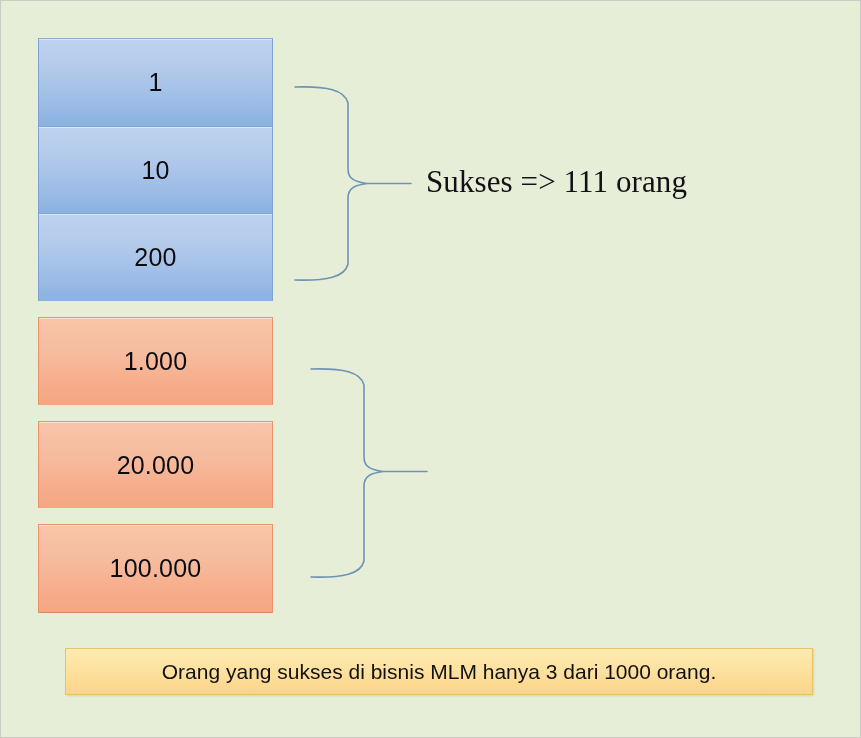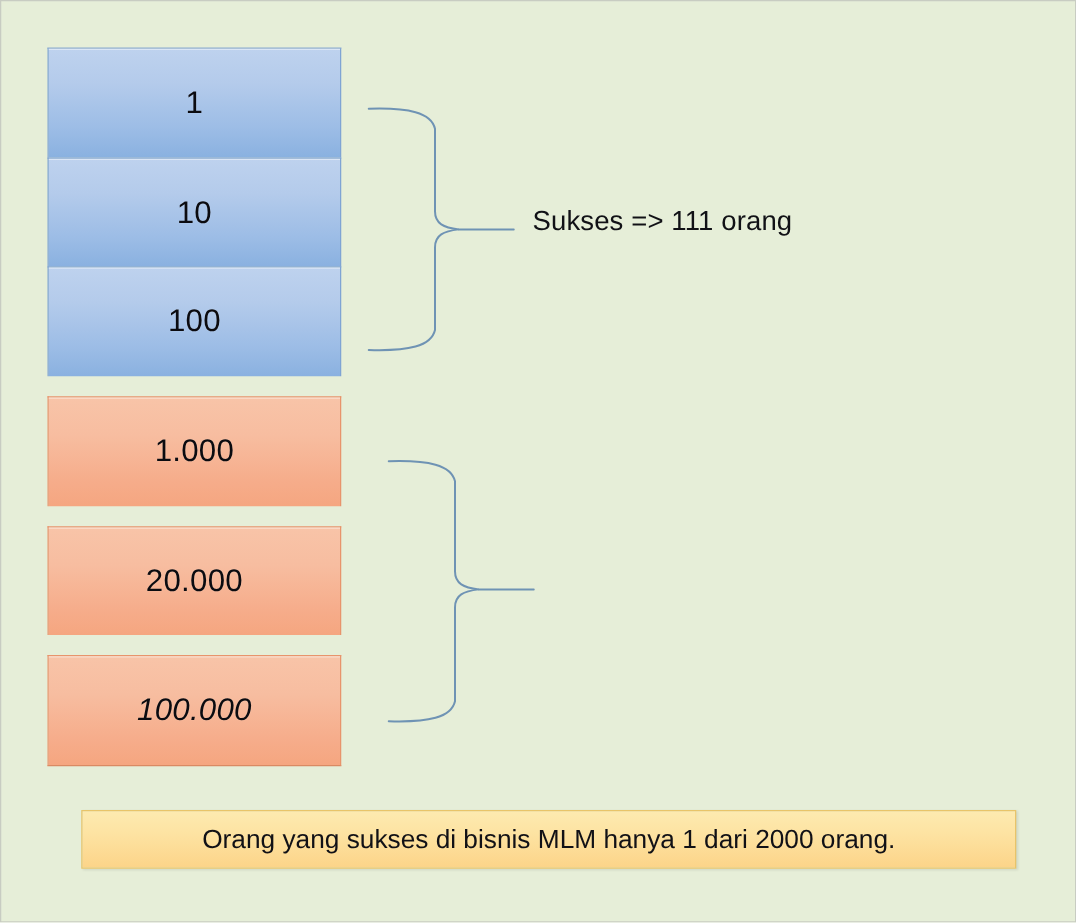--- a/index.html
+++ b/index.html
@@ -54,21 +54,20 @@
     border-top: 1px solid #8aa9cf;
   }
   .tier.orange {
     background: linear-gradient(to bottom, #f8c4a8 0%, #f7bda0 35%, #f6ac8a 78%, #f5a680 100%);
     border: 1px solid #e8946c;
     border-bottom: none;
     margin-top: 16px;
   }
   .tier.orange.last {
     border-bottom: 1px solid #d98a63;
-    font-style: italic;
   }
 
   .tier-label {
     position: relative;
     z-index: 2;
     text-shadow: 0 0 1px rgba(255,255,255,0.25);
   }
 
   
   .tier::after {
@@ -84,24 +83,25 @@
   .brace {
     position: absolute;
     pointer-events: none;
   }
   #brace-sukses { left: 292px; top: 80px;  width: 120px; height: 205px; }
   #brace-gagal  { left: 308px; top: 362px; width: 120px; height: 220px; }
 
   
   .side-label {
     position: absolute;
-    font-size: 22px;
+    font-size: 31px;
     color: #111116;
     white-space: nowrap;
     letter-spacing: 0.1px;
+    font-family: Liberation Serif, serif;
   }
   #label-sukses { left: 425px; top: 163px; }
   #label-gagal  { left: 425px; top: 454px; }
 
   
   #caption {
     position: absolute;
     left: 64px;
     top: 647px;
     width: 748px;
@@ -123,21 +123,21 @@
 <div id="canvas">
 
   <div id="pyramid">
     <div class="tier blue first">
       <span class="tier-label">1</span>
     </div>
     <div class="tier blue">
       <span class="tier-label">10</span>
     </div>
     <div class="tier blue">
-      <span class="tier-label">100</span>
+      <span class="tier-label">200</span>
     </div>
     <div class="tier orange">
       <span class="tier-label">1.000</span>
     </div>
     <div class="tier orange">
       <span class="tier-label">20.000</span>
     </div>
     <div class="tier orange last">
       <span class="tier-label">100.000</span>
     </div>
@@ -151,16 +151,16 @@
 
   <svg class="brace" id="brace-gagal" viewBox="0 0 120 220">
     <path d="M2,6 C34,5 52,9 55,22 L55,94 C55,104 62,107 74,108.5
              C62,110 55,113 55,123 L55,198 C52,211 34,215 2,214" fill="none" stroke="#6f93b4" stroke-width="1.6" stroke-linecap="round"></path>
     <path d="M74,108.5 L118,108.5" fill="none" stroke="#6f93b4" stroke-width="1.6" stroke-linecap="round"></path>
   </svg>
 
   <div class="side-label" id="label-sukses">Sukses =&gt; 111 orang</div>
 
   <div id="caption">
-    <span>Orang yang sukses di bisnis MLM hanya 1 dari 2000 orang.</span>
+    <span>Orang yang sukses di bisnis MLM hanya 3 dari 1000 orang.</span>
   </div>
 
 </div>
 
 </body></html>

